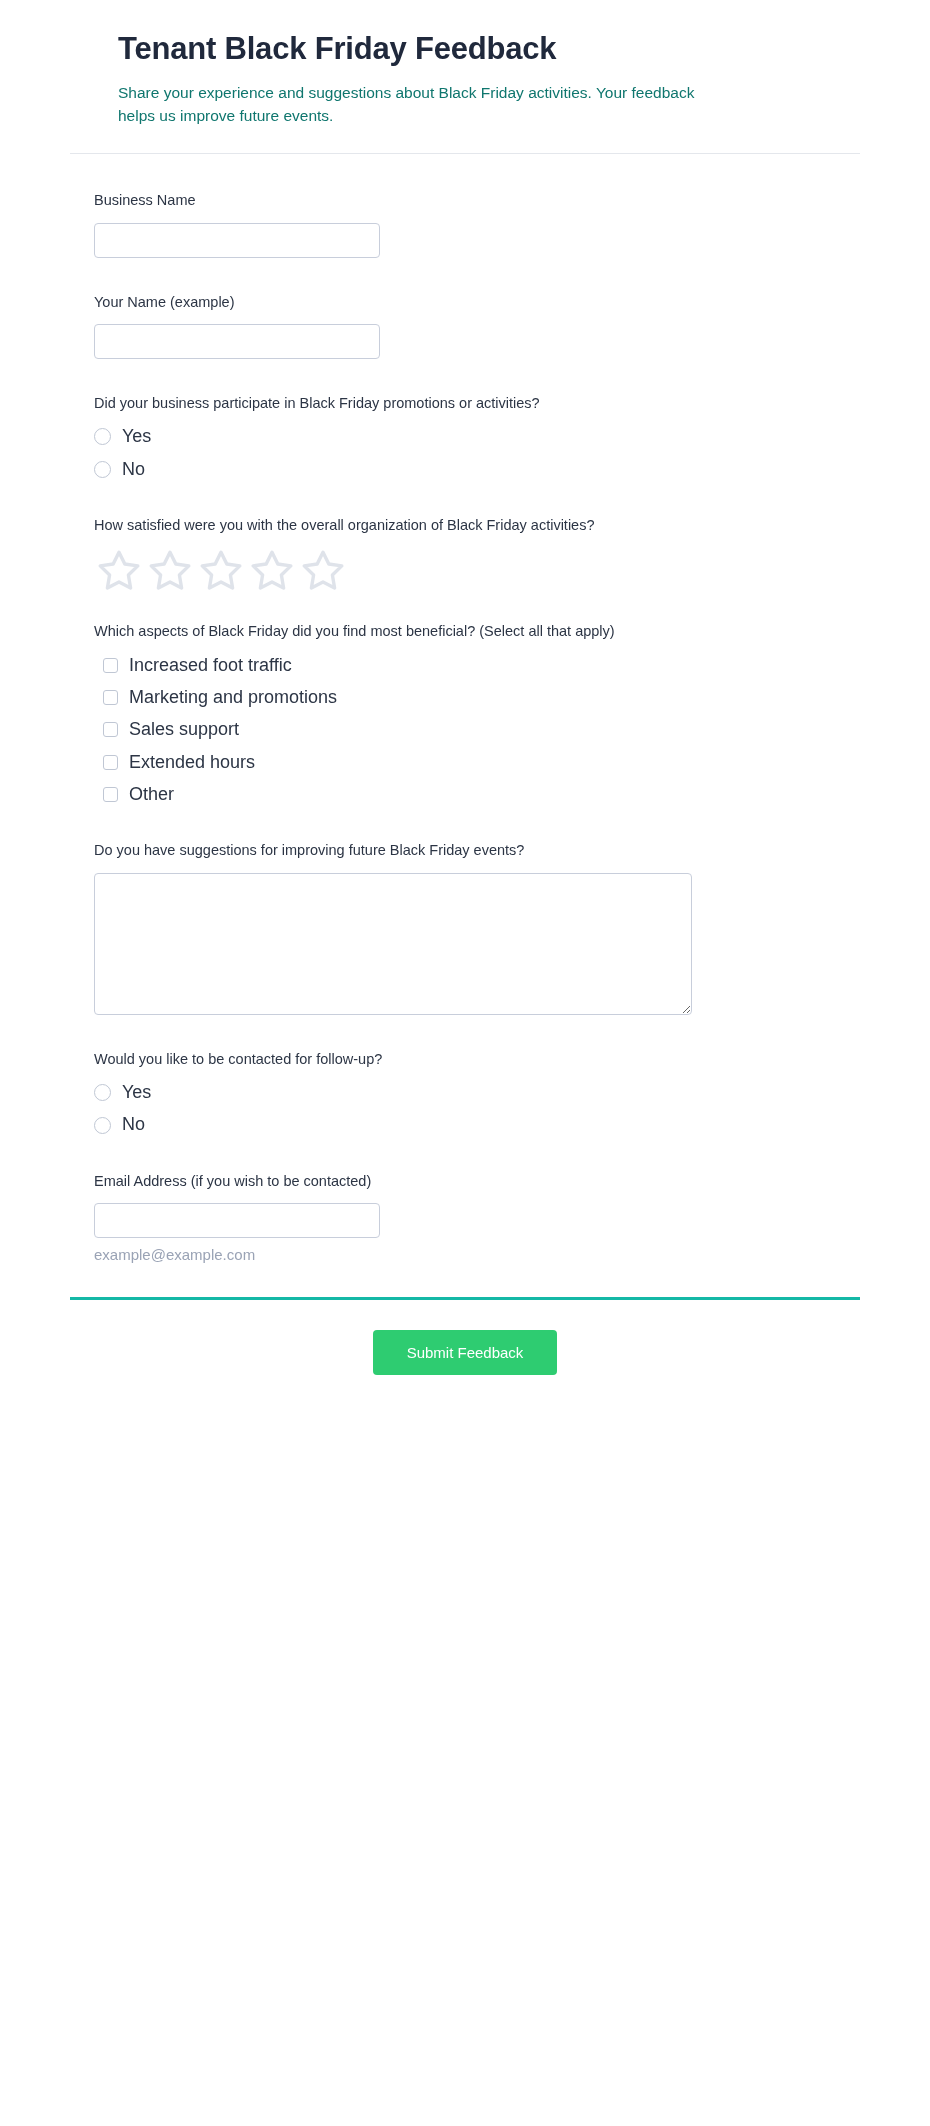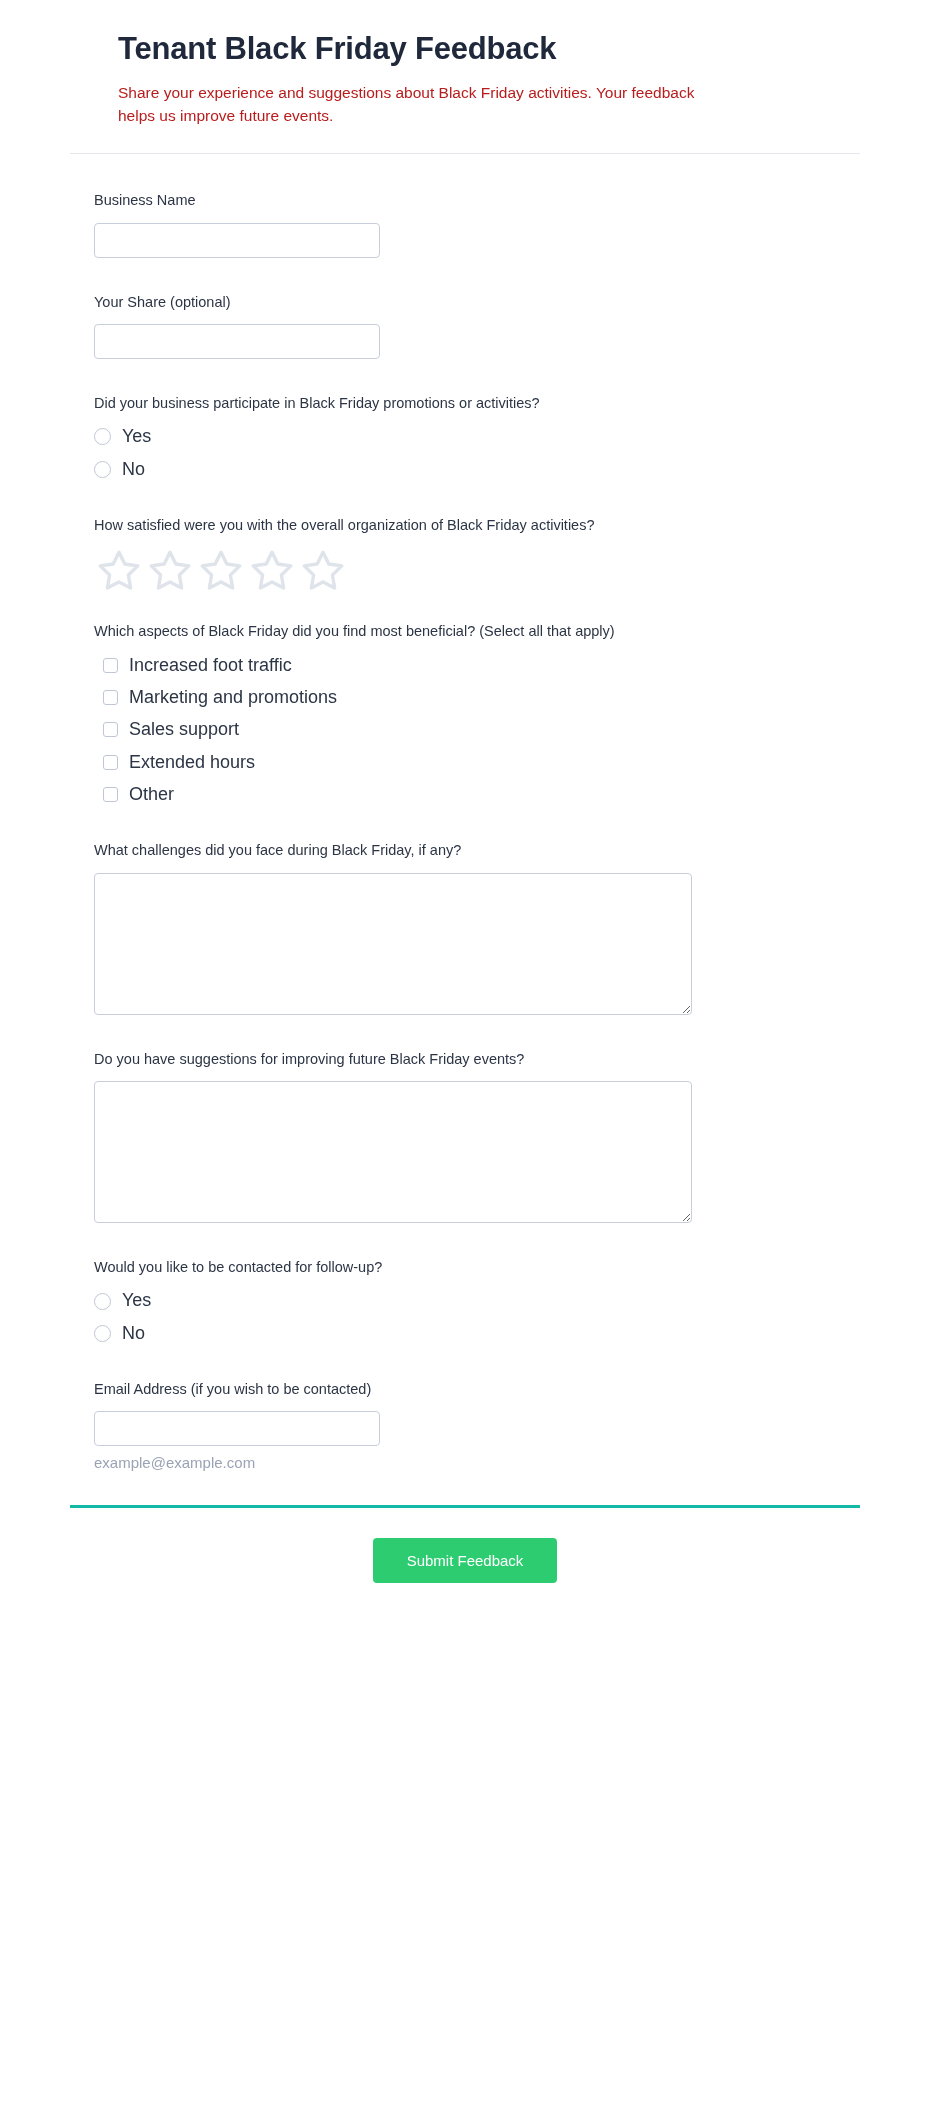--- a/index.html
+++ b/index.html
@@ -28,21 +28,21 @@
     font-size: 31px;
     line-height: 1.25;
     font-weight: bold;
     color: #20293c;
     margin: 0 0 12px 0;
     letter-spacing: -0.2px;
   }
   .form-subtitle {
     font-size: 15.5px;
     line-height: 1.5;
-    color: #b91c1c;
+    color: #0f766e;
     margin: 0;
     max-width: 600px;
     font-weight: normal;
   }
   .body {
     padding: 36px 48px 0 24px;
   }
   .field {
     margin-bottom: 34px;
   }
@@ -157,21 +157,21 @@
   </div>
 
   <div class="body">
 
     <div class="field">
       <label class="field-label">Business Name</label>
       <input class="text-input" type="text" value="" placeholder="" style="">
     </div>
 
     <div class="field">
-      <label class="field-label">Your Share (optional)</label>
+      <label class="field-label">Your Name (example)</label>
       <input class="text-input" type="text" value="" placeholder="" style="">
     </div>
 
     <div class="field">
       <label class="field-label">Did your business participate in Black Friday promotions or activities?</label>
       <div class="radio-row">
         <span class="radio-mark"></span>
         <span class="opt-label">Yes</span>
       </div>
       <div class="radio-row">
@@ -220,24 +220,20 @@
           <span class="check-mark"></span>
           <span class="opt-label">Extended hours</span>
         </div>
         <div class="check-row">
           <span class="check-mark"></span>
           <span class="opt-label">Other</span>
         </div>
       </div>
     </div>
 
-    <div class="field">
-      <label class="field-label">What challenges did you face during Black Friday, if any?</label>
-      <textarea class="textarea" placeholder="" style=""></textarea>
-    </div>
 
     <div class="field">
       <label class="field-label">Do you have suggestions for improving future Black Friday events?</label>
       <textarea class="textarea" placeholder="" style=""></textarea>
     </div>
 
     <div class="field">
       <label class="field-label">Would you like to be contacted for follow-up?</label>
       <div class="radio-row">
         <span class="radio-mark"></span>

